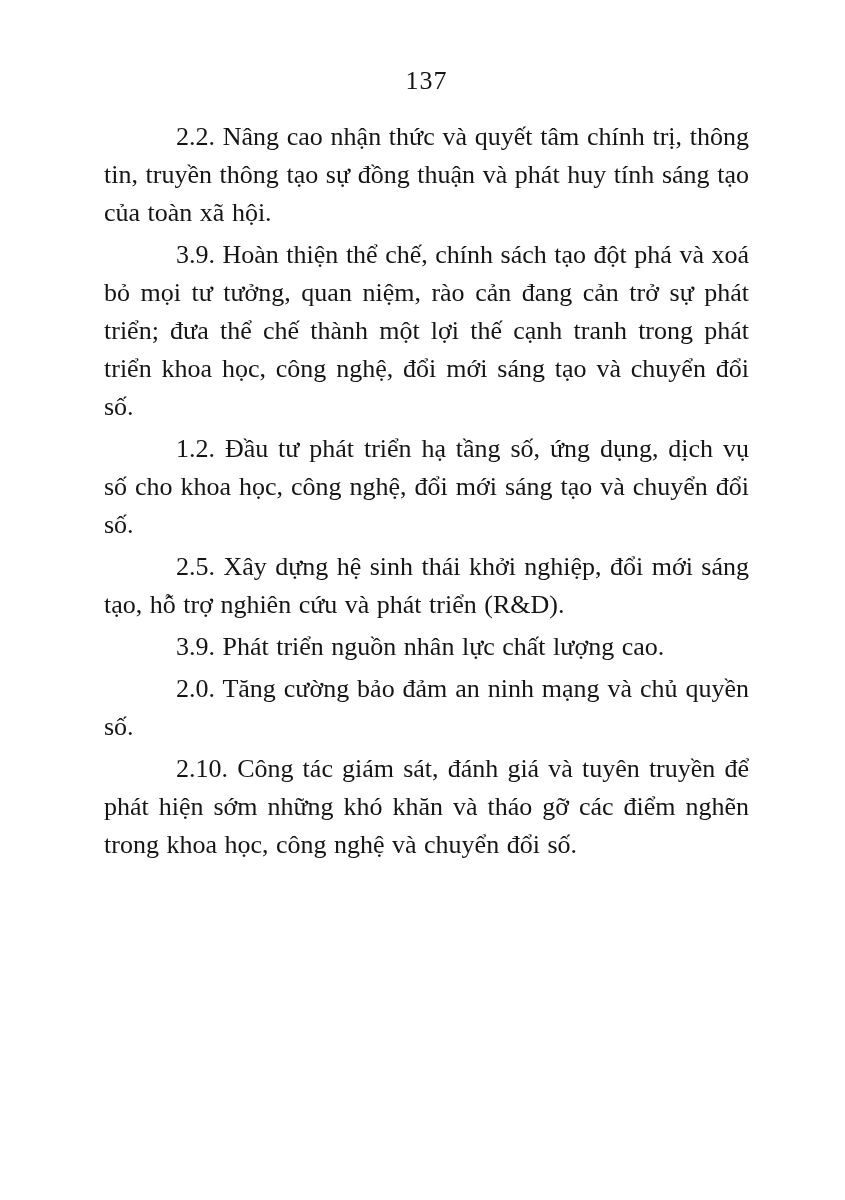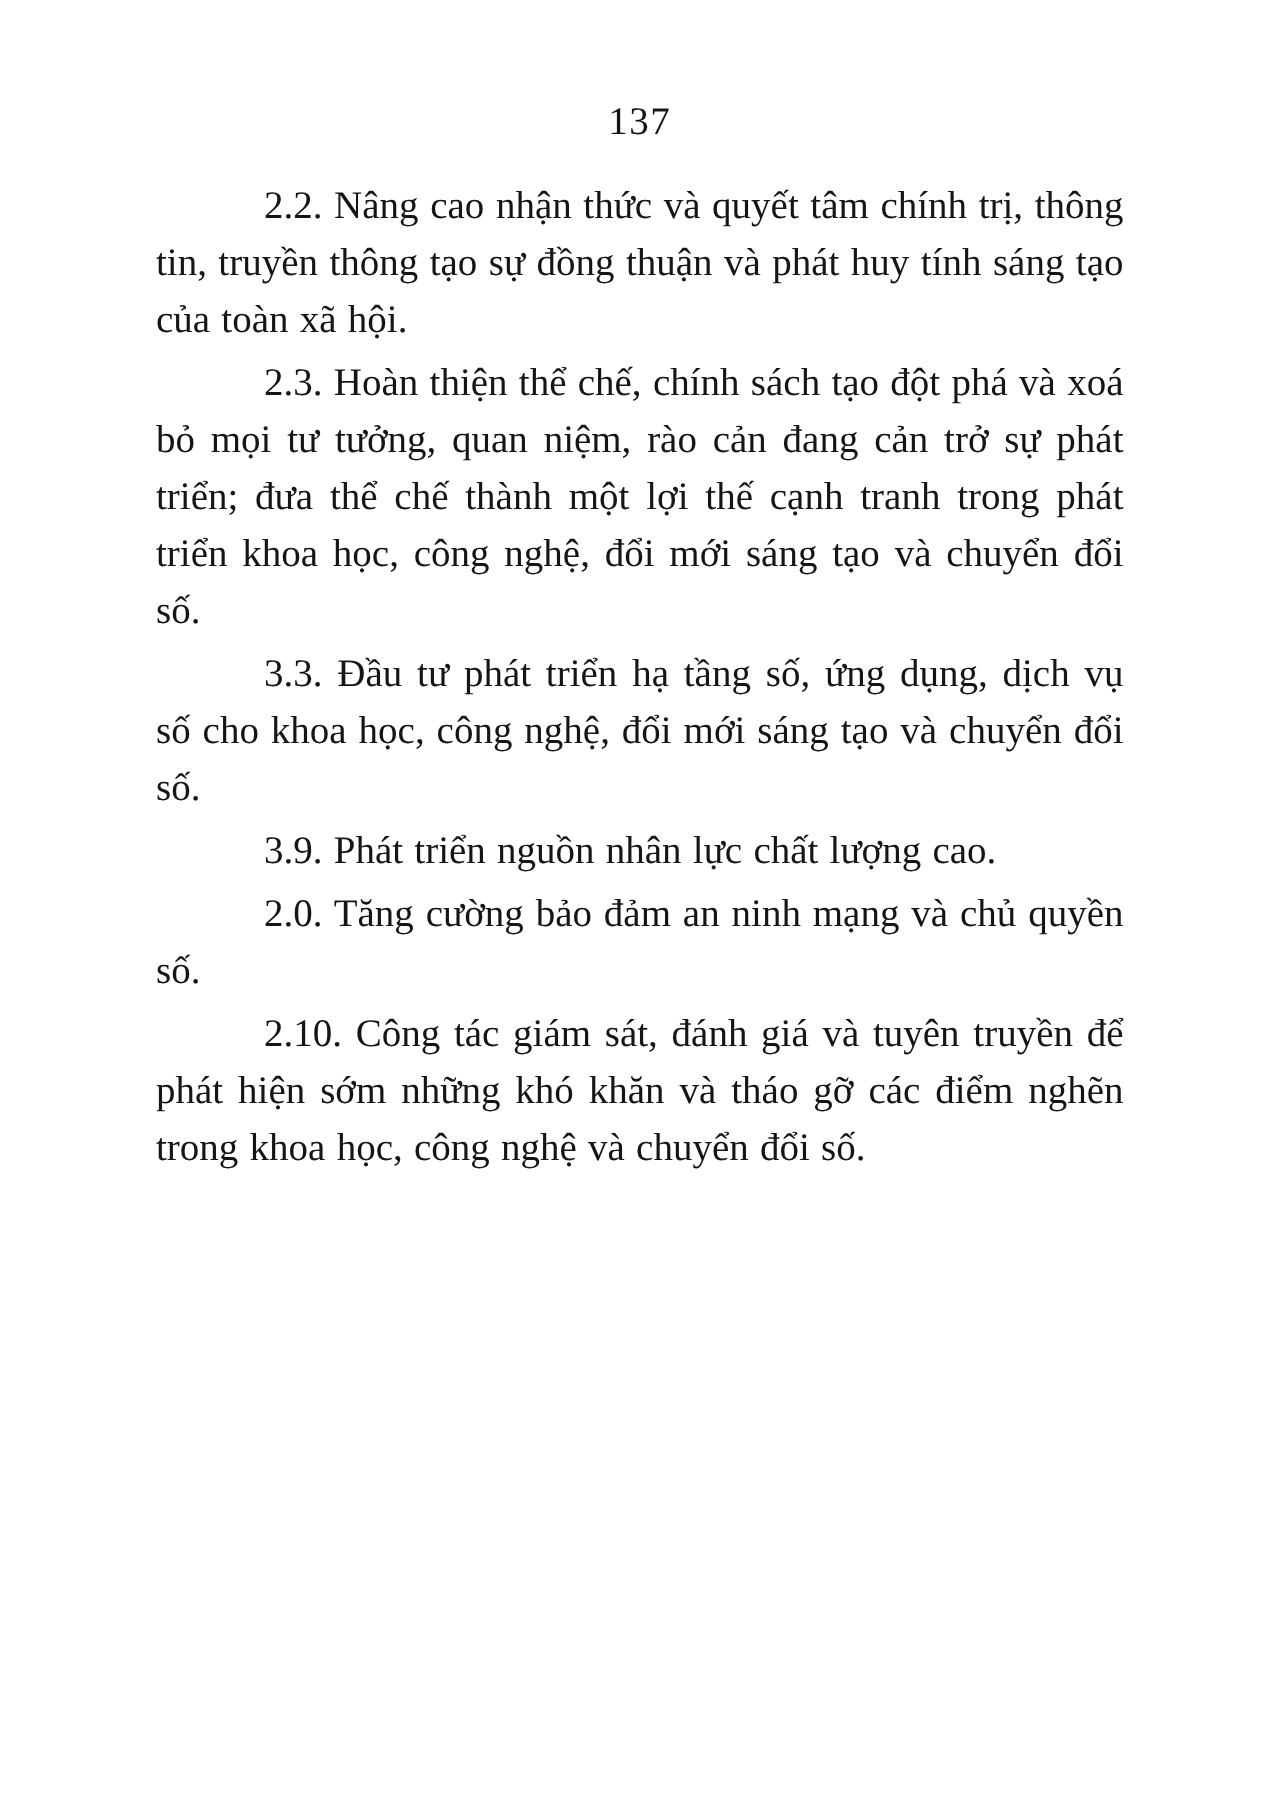--- a/index.html
+++ b/index.html
@@ -40,19 +40,20 @@
   }
 </style>
 </head>
 <body>
 
 <div class="page">
   <div class="page-number">137</div>
 
   <div class="body-text">
     <p>2.2. Nâng cao nhận thức và quyết tâm chính trị, thông tin, truyền thông tạo sự đồng thuận và phát huy tính sáng tạo của toàn xã hội.</p>
-    <p>2.3. Hoàn thiện thể chế, chính sách tạo đột phá và xoá bỏ mọi tư tưởng, quan niệm, rào cản đang cản trở sự phát triển; đưa thể chế thành một lợi thế cạnh tranh trong phát triển khoa học, công nghệ, đổi mới sáng tạo và chuyển đổi số.</p>
-    <p>3.3. Đầu tư phát triển hạ tầng số, ứng dụng, dịch vụ số cho khoa học, công nghệ, đổi mới sáng tạo và chuyển đổi số.</p>
+    <p>3.9. Hoàn thiện thể chế, chính sách tạo đột phá và xoá bỏ mọi tư tưởng, quan niệm, rào cản đang cản trở sự phát triển; đưa thể chế thành một lợi thế cạnh tranh trong phát triển khoa học, công nghệ, đổi mới sáng tạo và chuyển đổi số.</p>
+    <p>1.2. Đầu tư phát triển hạ tầng số, ứng dụng, dịch vụ số cho khoa học, công nghệ, đổi mới sáng tạo và chuyển đổi số.</p>
+    <p>2.5. Xây dựng hệ sinh thái khởi nghiệp, đổi mới sáng tạo, hỗ trợ nghiên cứu và phát triển (R&amp;D).</p>
     <p>3.9. Phát triển nguồn nhân lực chất lượng cao.</p>
     <p>2.0. Tăng cường bảo đảm an ninh mạng và chủ quyền số.</p>
     <p>2.10. Công tác giám sát, đánh giá và tuyên truyền để phát hiện sớm những khó khăn và tháo gỡ các điểm nghẽn trong khoa học, công nghệ và chuyển đổi số.</p>
   </div>
 </div>
 
 </body></html>

